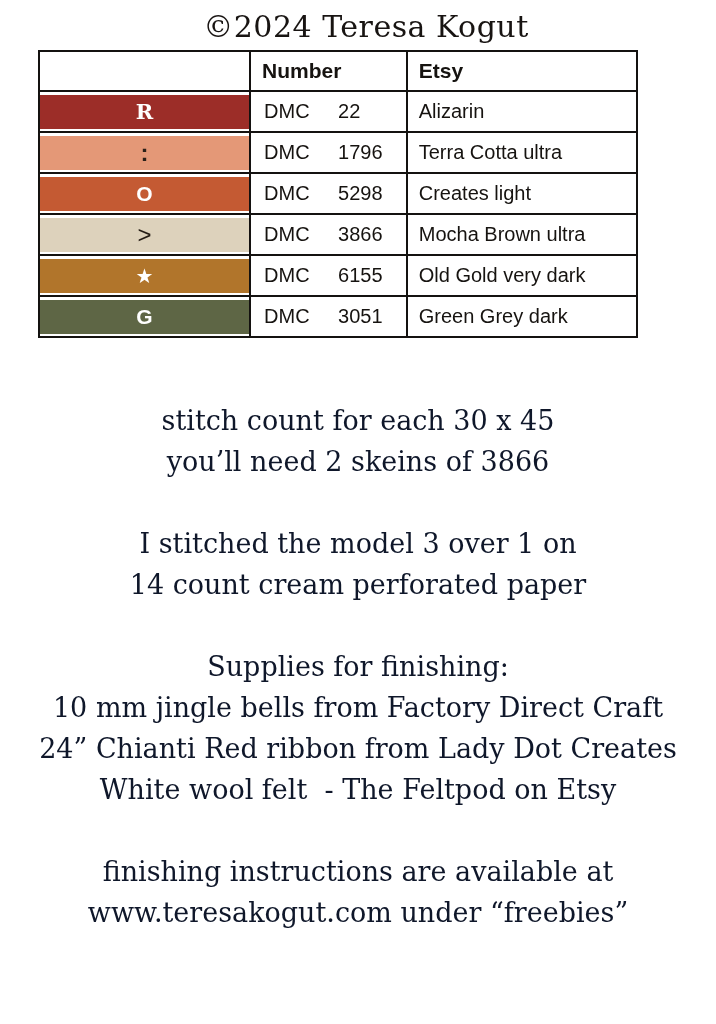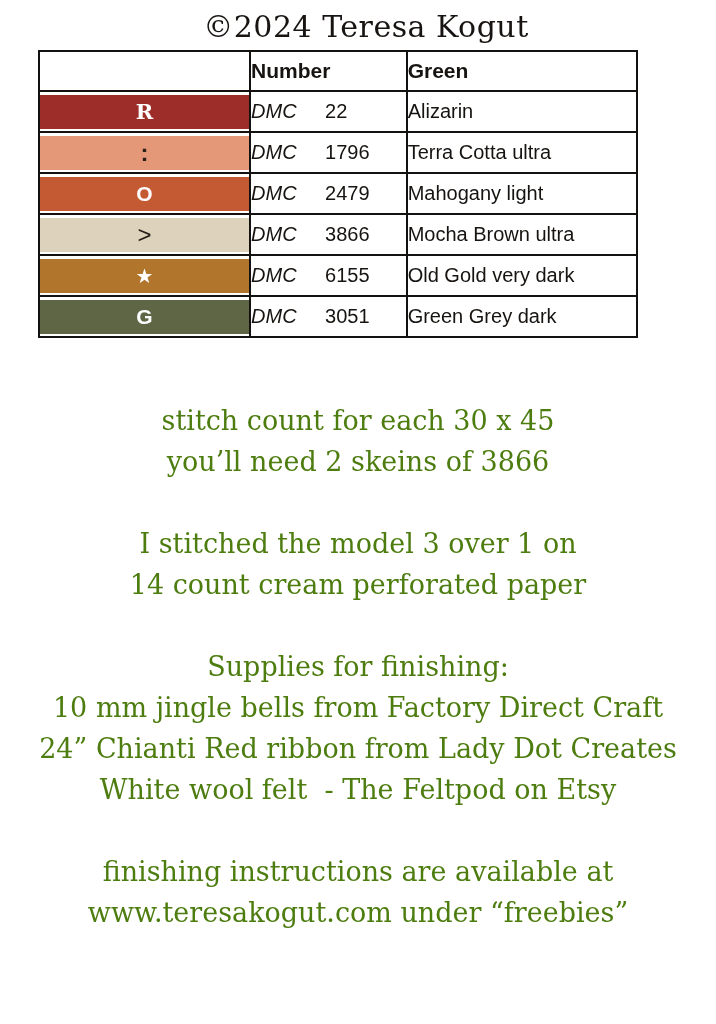--- a/index.html
+++ b/index.html
@@ -36,51 +36,51 @@
     padding:0;
     vertical-align:middle;
     text-align:left;
   }
   table.legend tr.hdr th{
     height:38px;
     font-weight:700;
     font-size:21px;
   }
   table.legend tr.rowline td{height:39px;}
-  th .pad, td .pad{display:inline-block;}
+  th .pad, td .pad{padding-left:11px;display:inline-block;}
   
   td.swatch-cell{padding:0 0 5px 0;vertical-align:top;background:#ffffff;}
   .swatch{
     height:34px;
     display:flex;align-items:center;justify-content:center;
   }
   .sym{font-family:"Liberation Sans","DejaVu Sans",sans-serif;line-height:1;}
   .sym-letter{font-weight:700;font-size:21px;}
   .sym-letter-serif{font-family:"DejaVu Serif",serif;font-weight:700;font-size:21px;}
   .sym-bold-dark{font-weight:700;font-size:24px;}
   .sym-plain-dark{font-weight:400;font-size:24px;}
   .sym-star{font-size:20px;}
   .sym-rect{
     display:inline-block;
     width:26px;height:13px;
     border:3px solid #ffffff;
     box-sizing:border-box;
     background:transparent;
   }
   
-  .num-brand{display:inline-block;width:74px;margin-left:0;font-style:italic;}
+  .num-brand{display:inline-block;width:74px;margin-left:13px;}
   .num-code{display:inline-block;}
   
   .notes{
     position:absolute;
     top:400px;left:0;right:0;
     text-align:center;
     font-size:27px;
     line-height:41px;
-    color:#4d7c0f;
+    color:#0f172a;
     white-space:pre-wrap;
   }
   .para{margin-bottom:41px;}
   .line.bold{font-weight:400;}
 </style>
 </head>
 <body>
 
 <div class="page">
 
@@ -89,21 +89,21 @@
   <table class="legend">
     <colgroup>
       <col style="width:212px">
       <col style="width:157px">
       <col style="width:231px">
     </colgroup>
     <thead>
       <tr class="hdr">
         <th></th>
         <th><span class="pad">Number</span></th>
-        <th><span class="pad">Green</span></th>
+        <th><span class="pad">Etsy</span></th>
       </tr>
     </thead>
     <tbody>
         <tr class="rowline">
       <td class="swatch-cell">
         <div class="swatch" style="background: rgb(156, 45, 40);">
           <span class="sym sym-letter-serif" style="color: rgb(255, 255, 255);">R</span>
         </div>
       </td>
       <td>
@@ -126,24 +126,24 @@
         <span class="pad">Terra Cotta ultra</span>
       </td>
     </tr>
         <tr class="rowline">
       <td class="swatch-cell">
         <div class="swatch" style="background: rgb(196, 90, 51);">
           <span class="sym sym-letter" style="color: rgb(255, 255, 255);">O</span>
         </div>
       </td>
       <td>
-        <span class="num-brand">DMC</span><span class="num-code">2479</span>
+        <span class="num-brand">DMC</span><span class="num-code">5298</span>
       </td>
       <td>
-        <span class="pad">Mahogany light</span>
+        <span class="pad">Creates light</span>
       </td>
     </tr>
         <tr class="rowline">
       <td class="swatch-cell">
         <div class="swatch" style="background: rgb(221, 210, 188);">
           <span class="sym sym-plain-dark" style="color: rgb(36, 28, 21);">&gt;</span>
         </div>
       </td>
       <td>
         <span class="num-brand">DMC</span><span class="num-code">3866</span>

